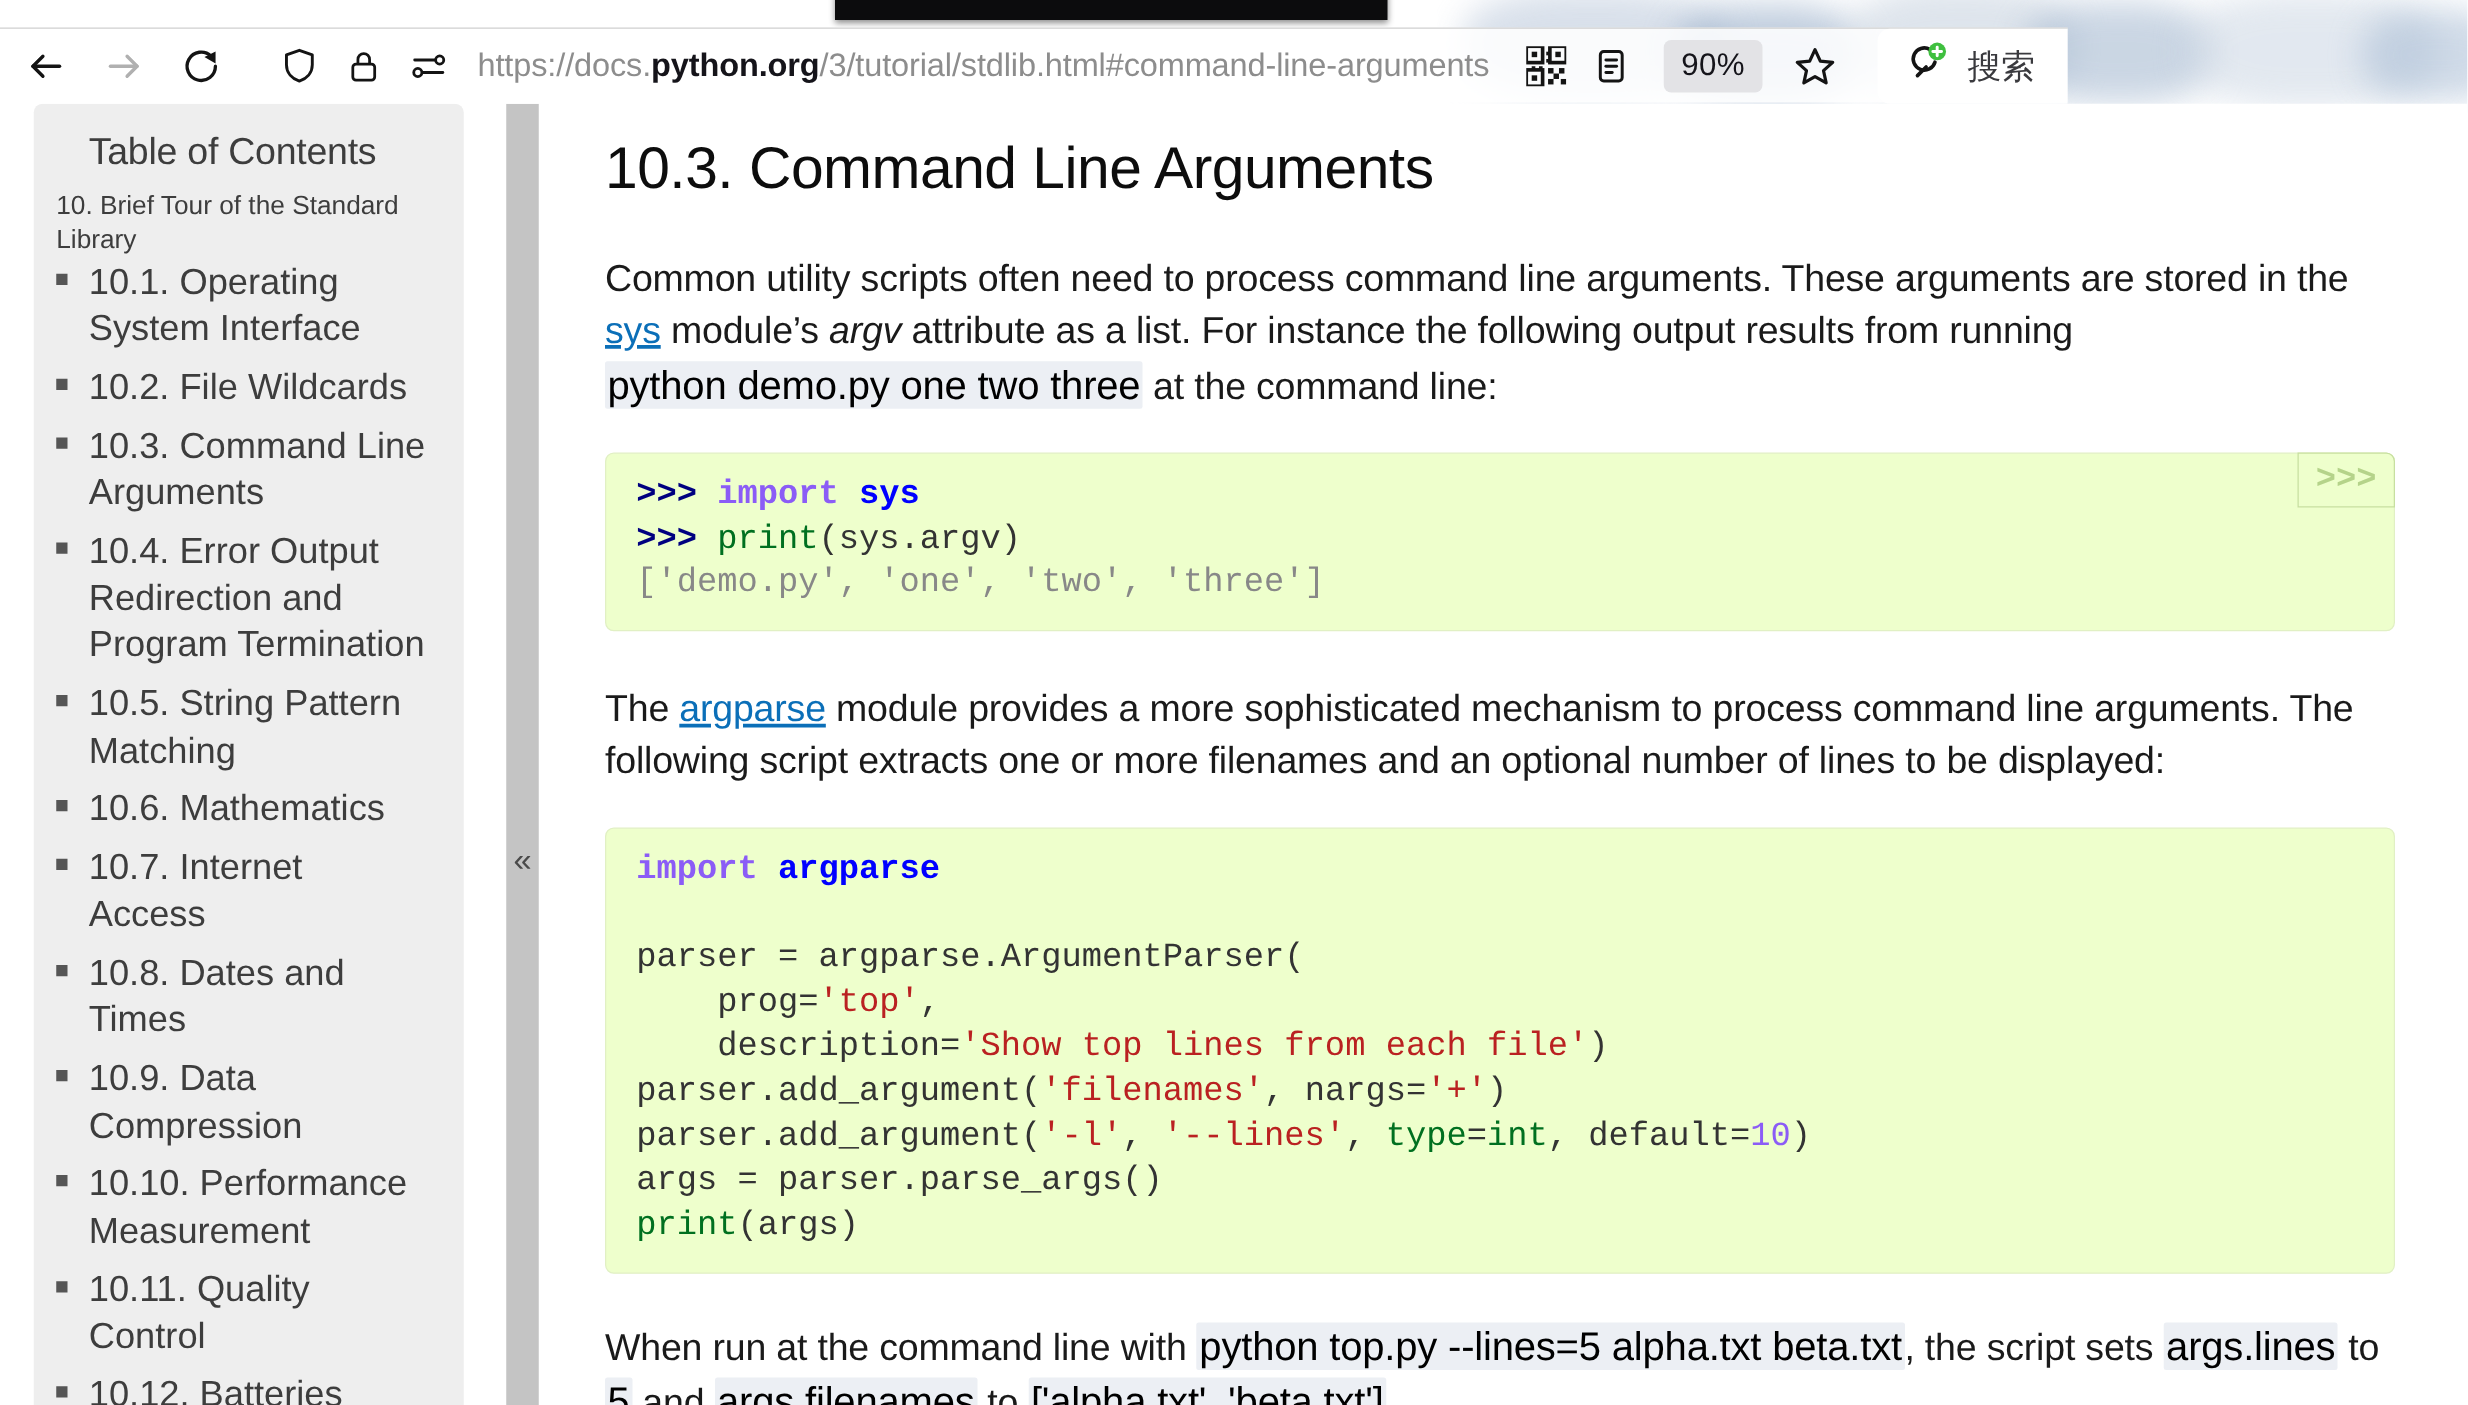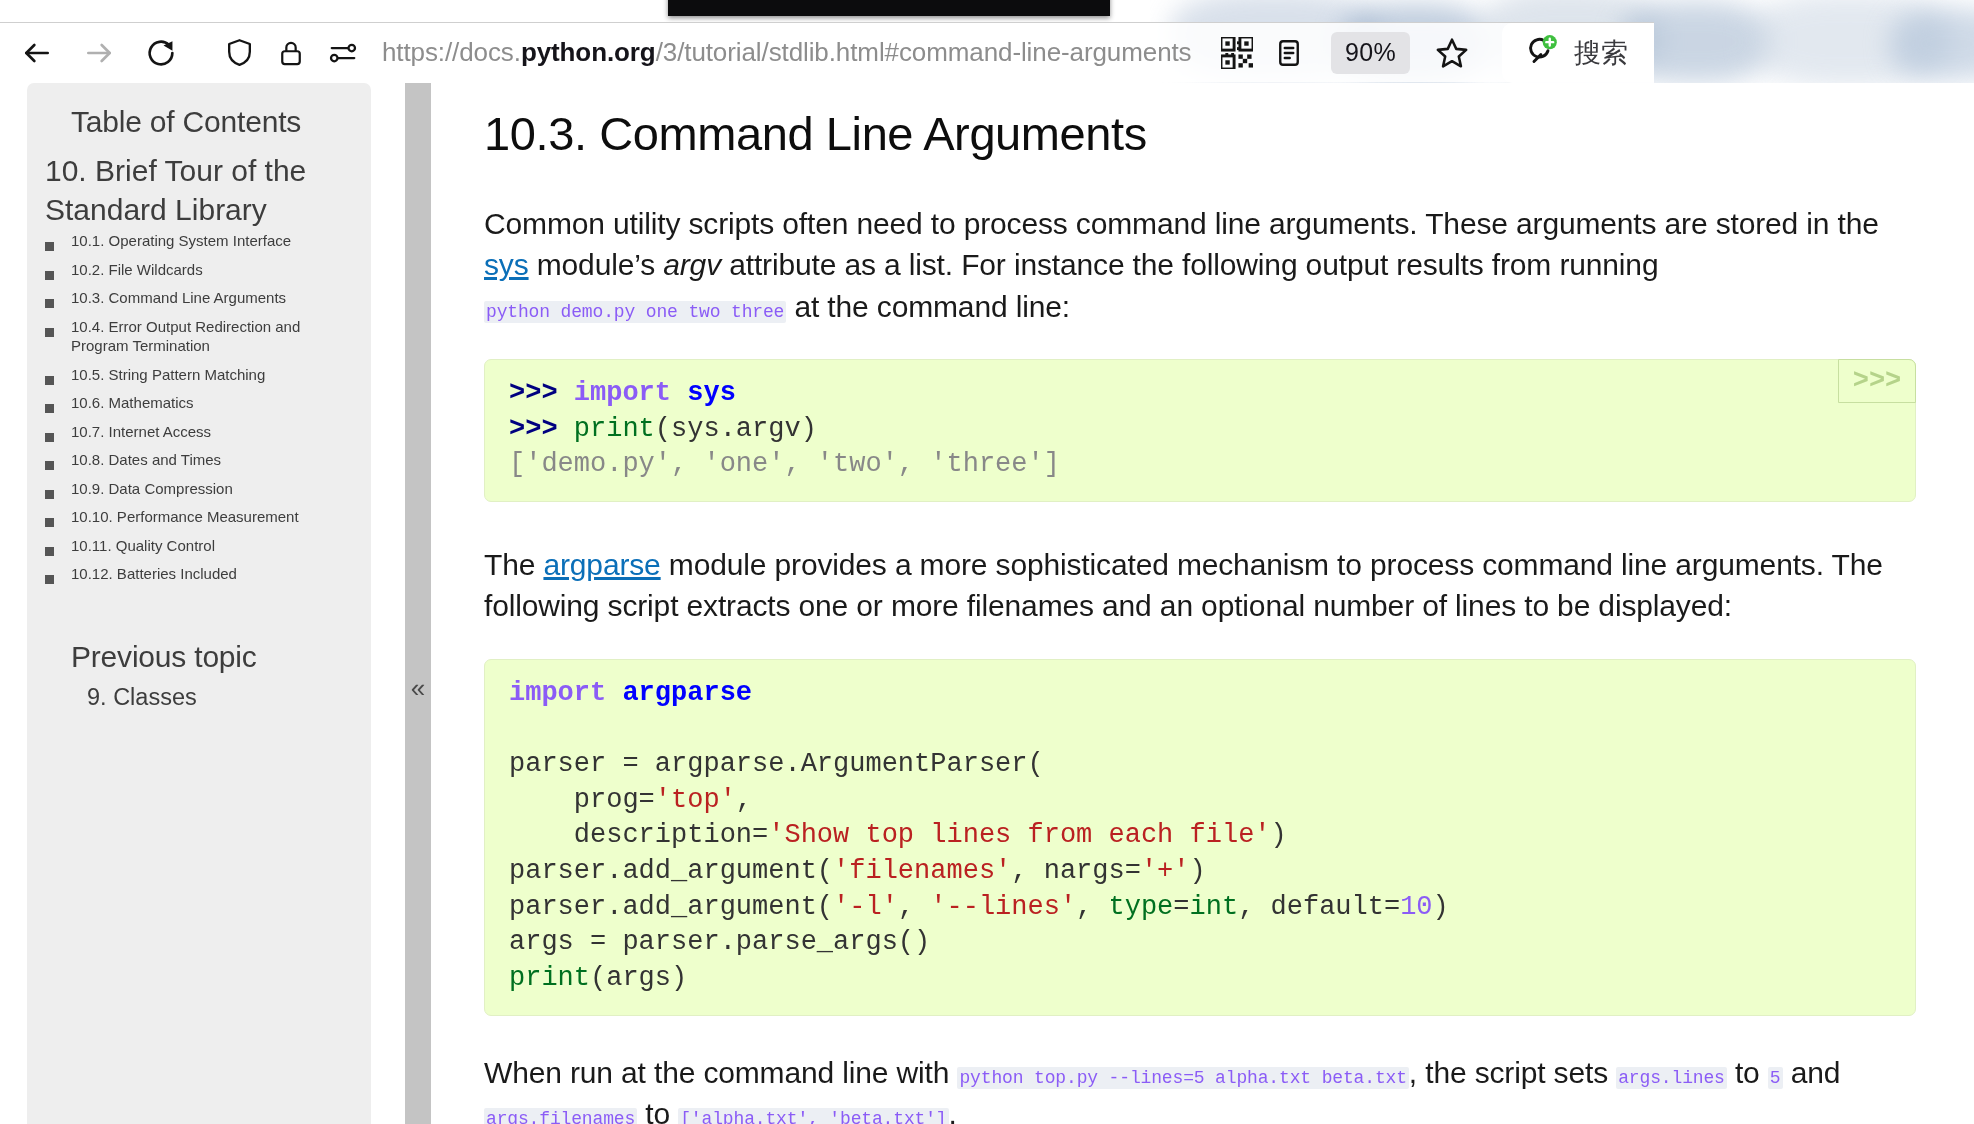--- a/index.html
+++ b/index.html
@@ -107,27 +107,27 @@
     overflow:hidden;
   }
   #sidebar h3{
     margin:0 0 12px 26px;
     font-size:30px; font-weight:400; color:#3d3d3d;
     letter-spacing:-.2px;
   }
   #sidebar ul{ list-style:none; margin:0; padding:0; }
   #toc-root{ margin-left:26px; }
   #toc-root > li > .toplink{
-    display:block; font-size:30px; color:#3d3d3d; line-height:1.30;
+    display:block; font-size:21px; color:#3d3d3d; line-height:1.30;
     margin-bottom:2px;
   }
   #toc-sub{ margin-left:28px; margin-top:2px; }
   #toc-sub li{
     position:relative; padding-left:26px;
-    font-size:15px; color:#3d3d3d; line-height:1.30;
+    font-size:29px; color:#3d3d3d; line-height:1.30;
     margin-bottom:9px;
   }
   #toc-sub li::before{
     content:""; position:absolute; left:0; top:11px;
     width:9px; height:9px; background:#555;
   }
   #prev-topic-h{
     margin:56px 0 10px 26px;
     font-size:30px; font-weight:400; color:#3d3d3d;
     letter-spacing:-.2px;
@@ -160,26 +160,26 @@
   .para{
     margin:42px 0 0 0;
     font-size:30px; line-height:1.38; color:#1a1a1a;
     letter-spacing:-.15px;
     max-width:1432px;
   }
   .para.tight{ margin-top:36px; }
   .xref{ color:#0b6fb8; }
   em{ font-style:italic; }
   code.inline{
-    font-family:Liberation Mono, monospace;
-    font-size:18px;
+    font-family:Liberation Sans, sans-serif;
+    font-size:32px;
     background:#eceff4;
     padding:1px 2px;
     border-radius:2px;
-    color:#8b5cf6;
+    color:#000000;
     white-space:pre;
   }
 
   .codeblock{
     position:relative;
     margin-top:32px;
     background:#eeffcc;
     border:1px solid #e1f0c4;
     border-radius:7px;
     padding:16px 24px 18px 24px;

